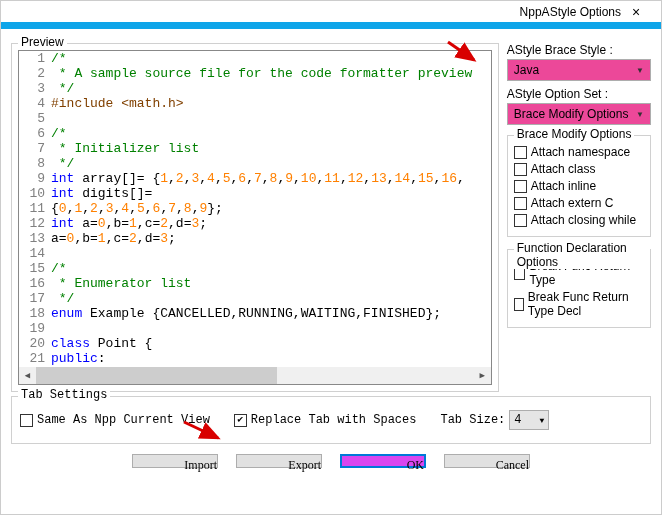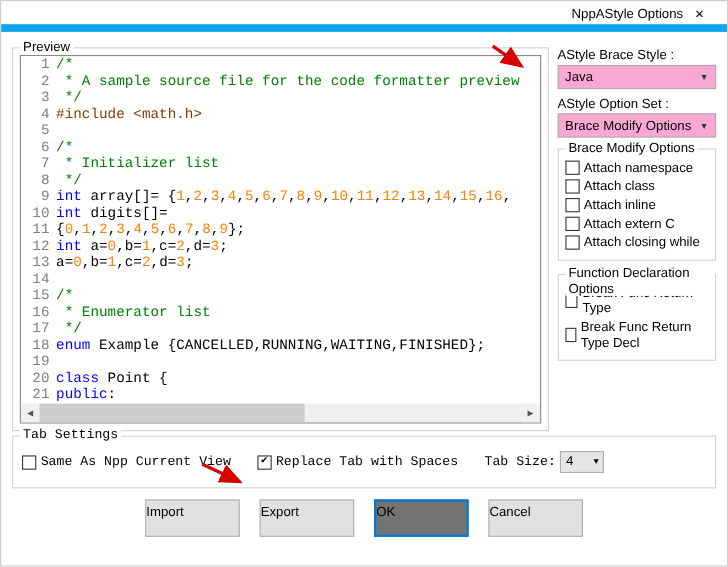--- a/index.html
+++ b/index.html
@@ -114,21 +114,21 @@
   background: #cdcdcd;
 }
 .right-col {
   width: 148px;
   padding-top: 8px;
 }
 .field-label { font-size: 12px; margin-bottom: 2px; }
 .win-select {
   width: 100%;
   height: 22px;
-  background: #f9a8d4;
+  background: #ec4899;
   border: 1px solid #adadad;
   display: flex;
   align-items: center;
   justify-content: space-between;
   padding: 0 6px;
   margin-bottom: 6px;
   cursor: pointer;
 }
 .win-select .caret { font-size: 8px; color: #333; }
 .chk-row {
@@ -171,30 +171,31 @@
 }
 .btn-row {
   display: flex;
   justify-content: center;
   gap: 18px;
   margin-top: 10px;
   padding-bottom: 10px;
 }
 .btn {
   min-width: 86px;
-  height: 34px;
+  height: 14px;
   border: 1px solid #adadad;
   background: #e1e1e1;
-  text-align: left;
+  text-align: right;
   line-height: 20px;
   cursor: pointer;
+  font-family: Liberation Serif, serif;
 }
 .btn.primary {
   border: 2px solid #0078d7;
-  background: #737373;
+  background: #d946ef;
   line-height: 18px;
 }
 .arrow-annot {
   position: absolute;
   pointer-events: none;
 }
 </style>
 </head>
 <body>
 

